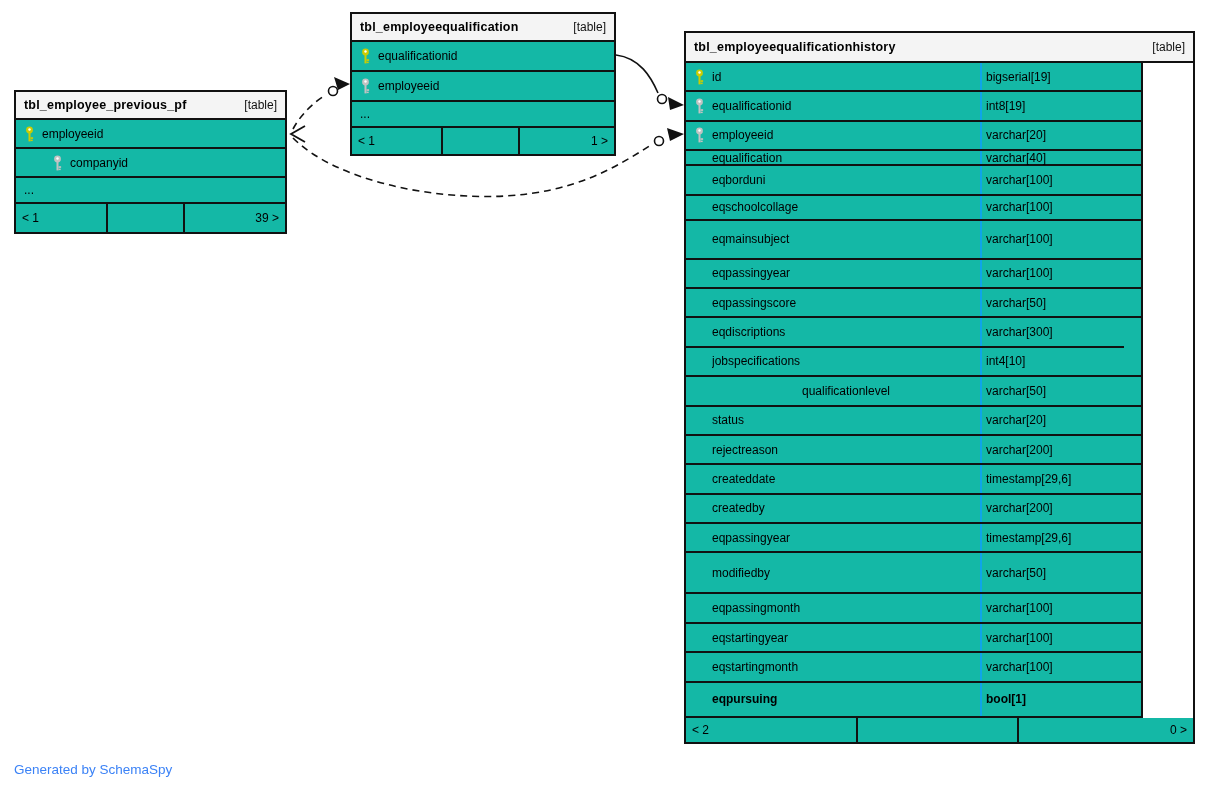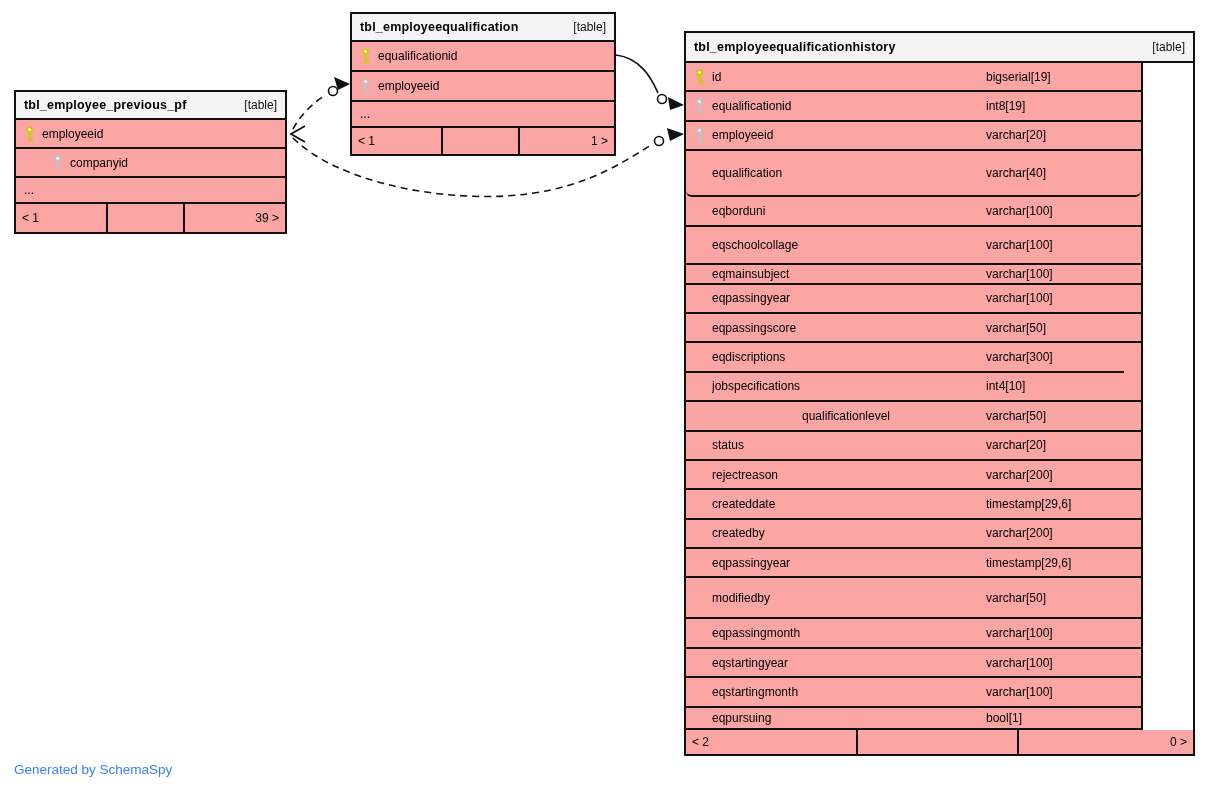--- a/index.html
+++ b/index.html
@@ -1,30 +1,30 @@
 <!DOCTYPE html>
 <html><head>
 <meta charset="utf-8">
 <style>
   html,body{margin:0;padding:0;background:#ffffff;width:1215px;height:792px;
     font-family:"Liberation Sans", sans-serif;color:#000;}
   .canvas{position:relative;width:1215px;height:792px;overflow:hidden;background:#fff;}
   .overlay{position:absolute;left:0;top:0;pointer-events:none;}
-  .tbl{position:absolute;border:2px solid #111;background:#fca5a5;box-sizing:border-box;}
+  .tbl{position:absolute;border:2px solid #111;background:#14b8a6;box-sizing:border-box;}
   .tbl-title{background:#f4f4f4;border-bottom:2px solid #111;display:flex;
     justify-content:space-between;align-items:center;padding:0 8px;box-sizing:border-box;}
   .tbl-name{font-weight:bold;font-size:12.5px;letter-spacing:.2px;}
   .tbl-badge{font-size:12px;color:#111;}
   .tbl-body{position:relative;}
   .col-row{display:flex;align-items:center;border-bottom:2px solid #111;box-sizing:border-box;
     font-size:12px;}
   .icon-cell{width:26px;display:flex;justify-content:center;align-items:center;flex:0 0 26px;}
   .dots-row{padding-left:8px;}
   .name-cell{flex:1;white-space:nowrap;overflow:hidden;}
-  .type-cell{box-sizing:border-box;border-left:2px solid #fca5a5;padding-left:4px;
+  .type-cell{box-sizing:border-box;border-left:2px solid #0ea5e9;padding-left:4px;
     white-space:nowrap;font-size:12px;align-self:stretch;display:flex;align-items:center;}
   .spacer-col{position:absolute;top:0;bottom:0;right:0;border-left:2px solid #111;background:#fff;}
   .tbl-footer{display:flex;box-sizing:border-box;font-size:12px;align-items:stretch;}
   .foot-cell{display:flex;align-items:center;box-sizing:border-box;padding:0 6px;}
   .foot-cell.mid,.foot-cell.left{border-right:2px solid #111;}
   .foot-cell.right{justify-content:flex-end;}
   .gen-note{position:absolute;left:14px;top:762px;font-size:13.5px;color:#3b82f6;}
   .keysvg{display:block;}
 </style>
 </head>
@@ -172,36 +172,36 @@
               <circle cx="5.5" cy="4" r="3.4" fill="#c2c2c2"></circle>
               <circle cx="5.5" cy="3.5" r="1.2" fill="#ffffff"></circle>
               <rect x="4.5" y="6.8" width="2" height="8.6" fill="#c2c2c2"></rect>
               <rect x="6.5" y="11.2" width="2.6" height="1.7" fill="#c2c2c2"></rect>
               <rect x="6.5" y="13.6" width="2.2" height="1.5" fill="#c2c2c2"></rect>
             </svg>
           </span>
           <span class="name-cell" style="max-width: 268px; flex: 0 0 268px;">employeeid</span>
           <span class="type-cell" style="flex: 1 1 0%;">varchar[20]</span>
         </div>
-        <div class="col-row" style="height: 46px; margin-right: 52px; border-radius: 6px;">
+        <div class="col-row" style="height: 15px; margin-right: 52px;">
           <span class="icon-cell"></span>
           <span class="name-cell" style="max-width: 268px; flex: 0 0 268px;">equalification</span>
           <span class="type-cell" style="flex: 1 1 0%;">varchar[40]</span>
         </div>
         <div class="col-row" style="height: 29.4px; margin-right: 52px;">
           <span class="icon-cell"></span>
           <span class="name-cell" style="max-width: 268px; flex: 0 0 268px;">eqborduni</span>
           <span class="type-cell" style="flex: 1 1 0%;">varchar[100]</span>
         </div>
-        <div class="col-row" style="height: 38px; margin-right: 52px;">
+        <div class="col-row" style="height: 25px; margin-right: 52px;">
           <span class="icon-cell"></span>
           <span class="name-cell" style="max-width: 268px; flex: 0 0 268px;">eqschoolcollage</span>
           <span class="type-cell" style="flex: 1 1 0%;">varchar[100]</span>
         </div>
-        <div class="col-row" style="height: 20px; margin-right: 52px;">
+        <div class="col-row" style="height: 39px; margin-right: 52px;">
           <span class="icon-cell"></span>
           <span class="name-cell" style="max-width: 268px; flex: 0 0 268px;">eqmainsubject</span>
           <span class="type-cell" style="flex: 1 1 0%;">varchar[100]</span>
         </div>
         <div class="col-row" style="height: 29.4px; margin-right: 52px;">
           <span class="icon-cell"></span>
           <span class="name-cell" style="max-width: 268px; flex: 0 0 268px;">eqpassingyear</span>
           <span class="type-cell" style="flex: 1 1 0%;">varchar[100]</span>
         </div>
         <div class="col-row" style="height: 29.4px; margin-right: 52px;">
@@ -262,21 +262,21 @@
         <div class="col-row" style="height: 29.4px; margin-right: 52px;">
           <span class="icon-cell"></span>
           <span class="name-cell" style="max-width: 268px; flex: 0 0 268px;">eqstartingyear</span>
           <span class="type-cell" style="flex: 1 1 0%;">varchar[100]</span>
         </div>
         <div class="col-row" style="height: 29.4px; margin-right: 52px;">
           <span class="icon-cell"></span>
           <span class="name-cell" style="max-width: 268px; flex: 0 0 268px;">eqstartingmonth</span>
           <span class="type-cell" style="flex: 1 1 0%;">varchar[100]</span>
         </div>
-        <div class="col-row" style="height: 22px; margin-right: 52px;">
+        <div class="col-row" style="height: 35px; margin-right: 52px; font-weight: bold;">
           <span class="icon-cell"></span>
           <span class="name-cell" style="max-width: 268px; flex: 0 0 268px;">eqpursuing</span>
           <span class="type-cell" style="flex: 1 1 0%;">bool[1]</span>
         </div>
         <div class="spacer-col" style="width: 50px;"></div>
       </div>
       <div class="tbl-footer" style="height: 24px;">
         <div class="foot-cell left" style="width: 172px;">&lt; 2</div>
         <div class="foot-cell mid" style="width: 161px;"></div>
         <div class="foot-cell right" style="flex: 1 1 0%;">0 &gt;</div>

